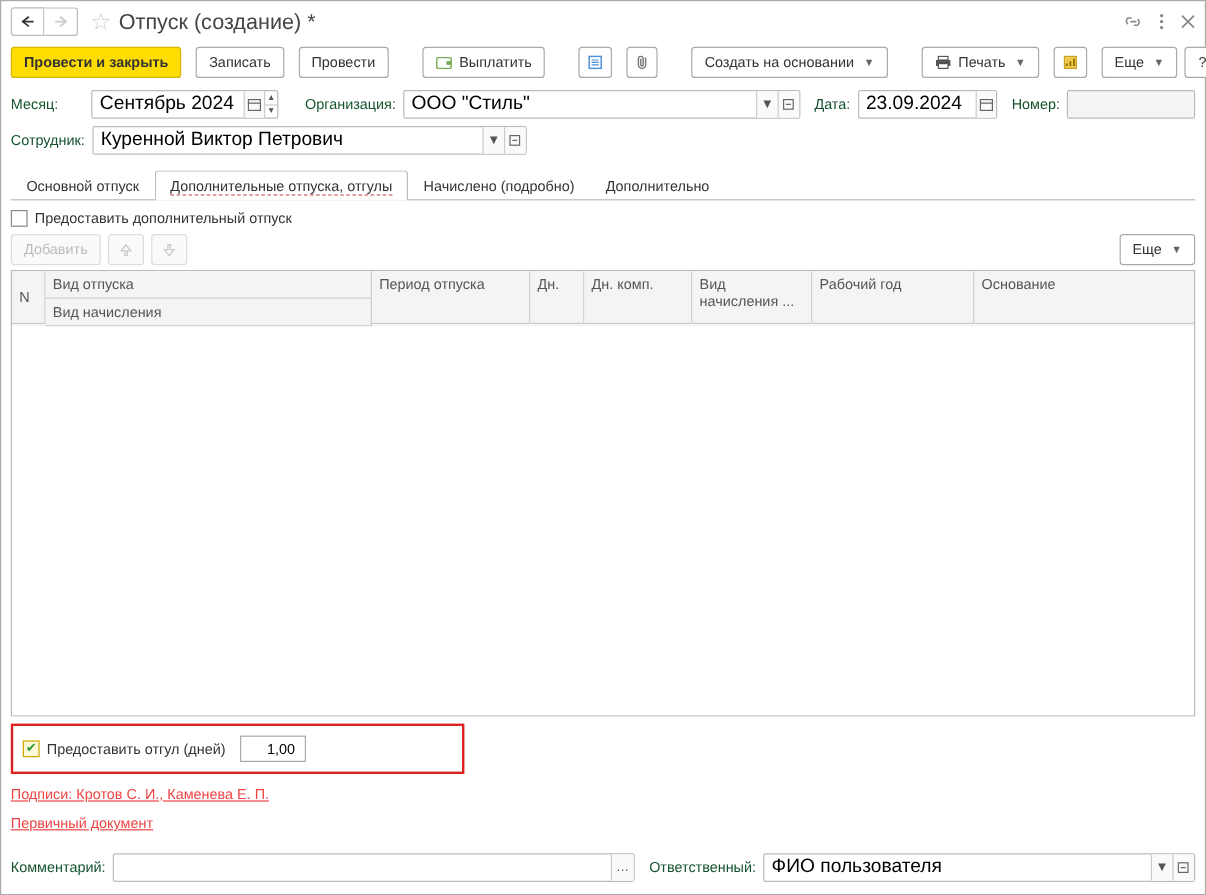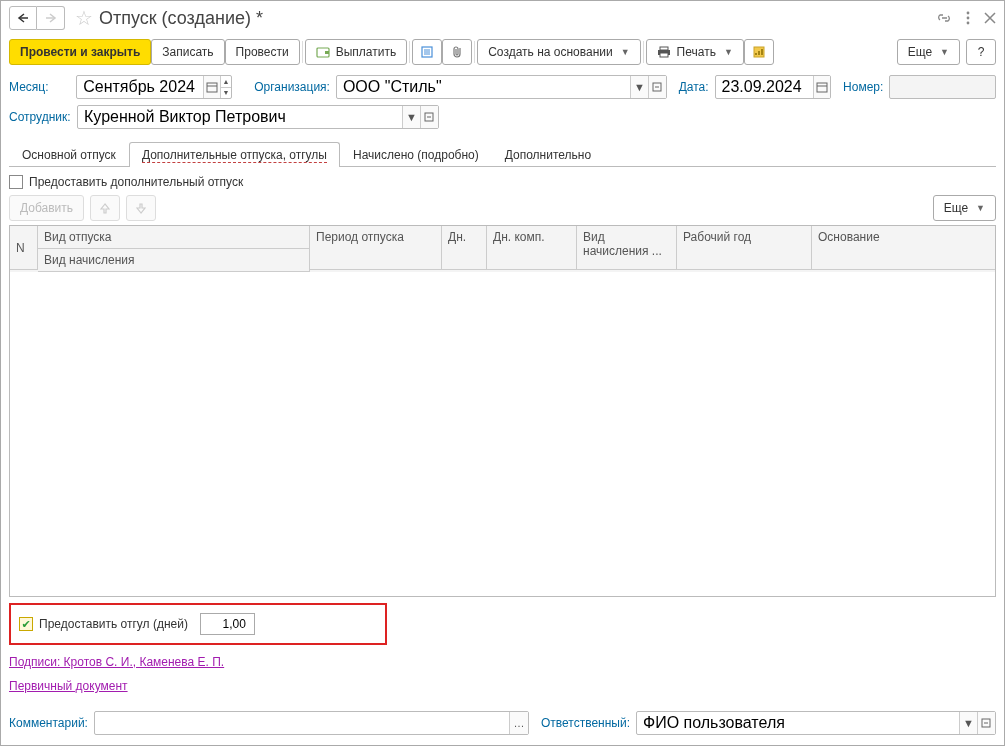--- a/index.html
+++ b/index.html
@@ -12,32 +12,32 @@
   .nav-btn { width:28px; height:24px; border:1px solid #bbb; background:#fff; display:flex; align-items:center; justify-content:center; cursor:pointer; }
   .nav-btn.disabled { color:#bbb; }
   .nav-btn:first-child { border-radius:3px 0 0 3px; }
   .nav-btn:last-child { border-radius:0 3px 3px 0; border-left:none; }
   .star-icon { color:#ccc; font-size:20px; margin-right:6px; cursor:pointer; }
   .title-text { font-size:18px; color:#444; }
   .title-right { margin-left:auto; display:flex; align-items:center; gap:14px; }
   .title-icon { color:#888; cursor:pointer; font-size:14px; }
 
   
-  .toolbar { display:flex; align-items:center; gap:0; padding:4px 8px 8px 8px; flex-wrap:nowrap; }
+  .toolbar { display:flex; align-items:center; gap:12px; padding:4px 8px 8px 8px; flex-wrap:nowrap; }
   .btn { height:26px; border:1px solid #aaa; border-radius:3px; background:#fff; padding:0 10px; display:inline-flex; align-items:center; gap:6px; cursor:pointer; white-space:nowrap; font-size:12px; }
   .btn.yellow { background:#ffdd00; border-color:#d4b800; font-weight:bold; }
   .btn.icon-only { padding:0 6px; width:30px; justify-content:center; }
   .btn .caret { font-size:9px; color:#666; margin-left:2px; }
   .sep { width:1px; height:22px; background:#ddd; margin:0 2px; }
   .toolbar-right { margin-left:auto; display:flex; gap:6px; }
 
   
   .form-area { padding:2px 8px; }
   .row { display:flex; align-items:center; margin-bottom:6px; gap:6px; }
-  .lbl { color:#0369a1; white-space:nowrap; }
+  .lbl { color:#14532d; white-space:nowrap; }
   .field { display:flex; align-items:stretch; border:1px solid #bbb; border-radius:2px; height:24px; background:#fff; }
   .field input { border:none; outline:none; padding:0 6px; font-size:16px; width:100%; background:transparent; }
   .field .fbtn { width:20px; border-left:1px solid #ccc; display:flex; align-items:center; justify-content:center; cursor:pointer; color:#555; font-size:11px; background:#fafafa; }
   .stepper { display:flex; flex-direction:column; width:14px; border-left:1px solid #ccc; }
   .stepper div { flex:1; display:flex; align-items:center; justify-content:center; font-size:7px; cursor:pointer; color:#555; }
   .stepper div:first-child { border-bottom:1px solid #ccc; }
 
   
   .tabs { display:flex; border-bottom:1px solid #bbb; margin:4px 8px 0 8px; }
   .tab { padding:5px 12px; border:1px solid transparent; border-bottom:none; cursor:pointer; color:#333; position:relative; top:1px; }
@@ -63,21 +63,21 @@
 
   
   .red-box { border:2px solid #d22; margin:6px 8px 0 8px; padding:8px 8px; width:378px;}
   .red-box .row { margin-bottom:8px; }
   .red-box .row:last-child { margin-bottom:0; }
   .num-field { border:1px solid #aaa; height:22px; display:inline-flex; align-items:center; justify-content:flex-end; padding:0 6px; background:#fff; }
   .num-field input { border:none; outline:none; text-align:right; width:100%; font-size:12px;}
 
   
   .links { padding:10px 8px 4px 8px; }
-  .link { color:#a21caf; text-decoration:underline; cursor:pointer; display:inline-block; margin-bottom:10px;text-align:right;}
+  .link { color:#ef4444; text-decoration:underline; cursor:pointer; display:inline-block; margin-bottom:10px;text-align:right;}
 
   
   .bottom-row { display:flex; align-items:center; gap:6px; padding:4px 8px 10px 8px;}
 
   svg { display:block; }
 </style>
 </head>
 <body>
 
 <div class="window">

